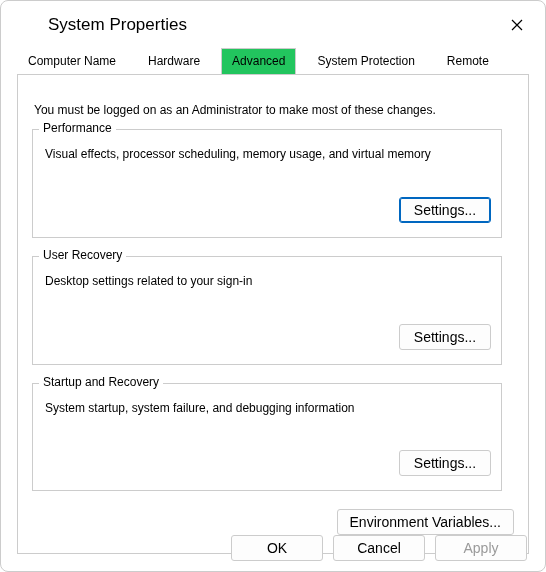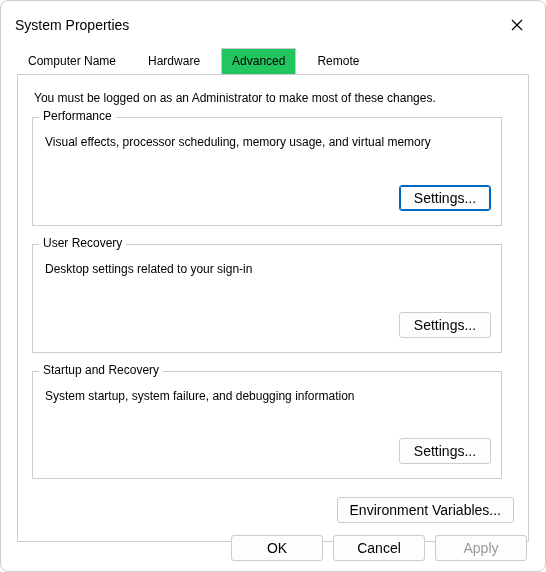--- a/index.html
+++ b/index.html
@@ -14,21 +14,21 @@
   border: 1px solid #ccc;
   border-radius: 8px;
   overflow: hidden;
 }
 .titlebar {
   display: flex;
   align-items: center;
   justify-content: space-between;
   padding: 10px 14px 8px 14px;
 }
-.titlebar .title { font-size: 14px; }
+.titlebar .title { font-size: 17px; margin-left: 33px; }
 .close-btn {
   width: 28px; height: 28px;
   display:flex; align-items:center; justify-content:center;
   border-radius:4px;
 }
 .close-btn svg { width:12px; height:12px; }
 .tabs {
   display:flex;
   padding: 0 16px;
   gap:10px;
@@ -43,21 +43,21 @@
   background:transparent;
 }
 .tab.active {
   border:1px solid #ccc;
   border-bottom:1px solid #fff;
   background:#22c55e;
 }
 .tab-panel {
   margin: 0 16px 12px 16px;
   border:1px solid #ccc;
-  padding: 14px 14px 18px 14px;
+  padding: 26px 14px 18px 14px;
   min-height: 440px;
   position:relative;
 }
 .admin-note { margin: 2px 2px 12px 2px; }
 .groupbox {
   border:1px solid #ccc;
   margin: 8px 12px 18px 0;
   padding: 14px 10px 14px 10px;
   position:relative;
 }
@@ -116,20 +116,21 @@
     <svg viewBox="0 0 12 12">
         <path d="M1 1 L11 11 M11 1 L1 11" stroke="#000" stroke-width="1.2" fill="none"></path>
       </svg>
   </div>
 </div>
 
 <div class="tabs">
   <div class="tab">Computer Name</div>
   <div class="tab">Hardware</div>
   <div class="tab active">Advanced</div>
+  <div class="tab">System Protection</div>
   <div class="tab">Remote</div>
 </div>
 
 <div class="tab-panel">
   <div class="admin-note">You must be logged on as an Administrator to make most of these changes.</div>
 
   <div class="groupbox">
     <div class="legend">Performance</div>
     <div class="desc">Visual effects, processor scheduling, memory usage, and virtual memory</div>
     <div class="btn-row">

